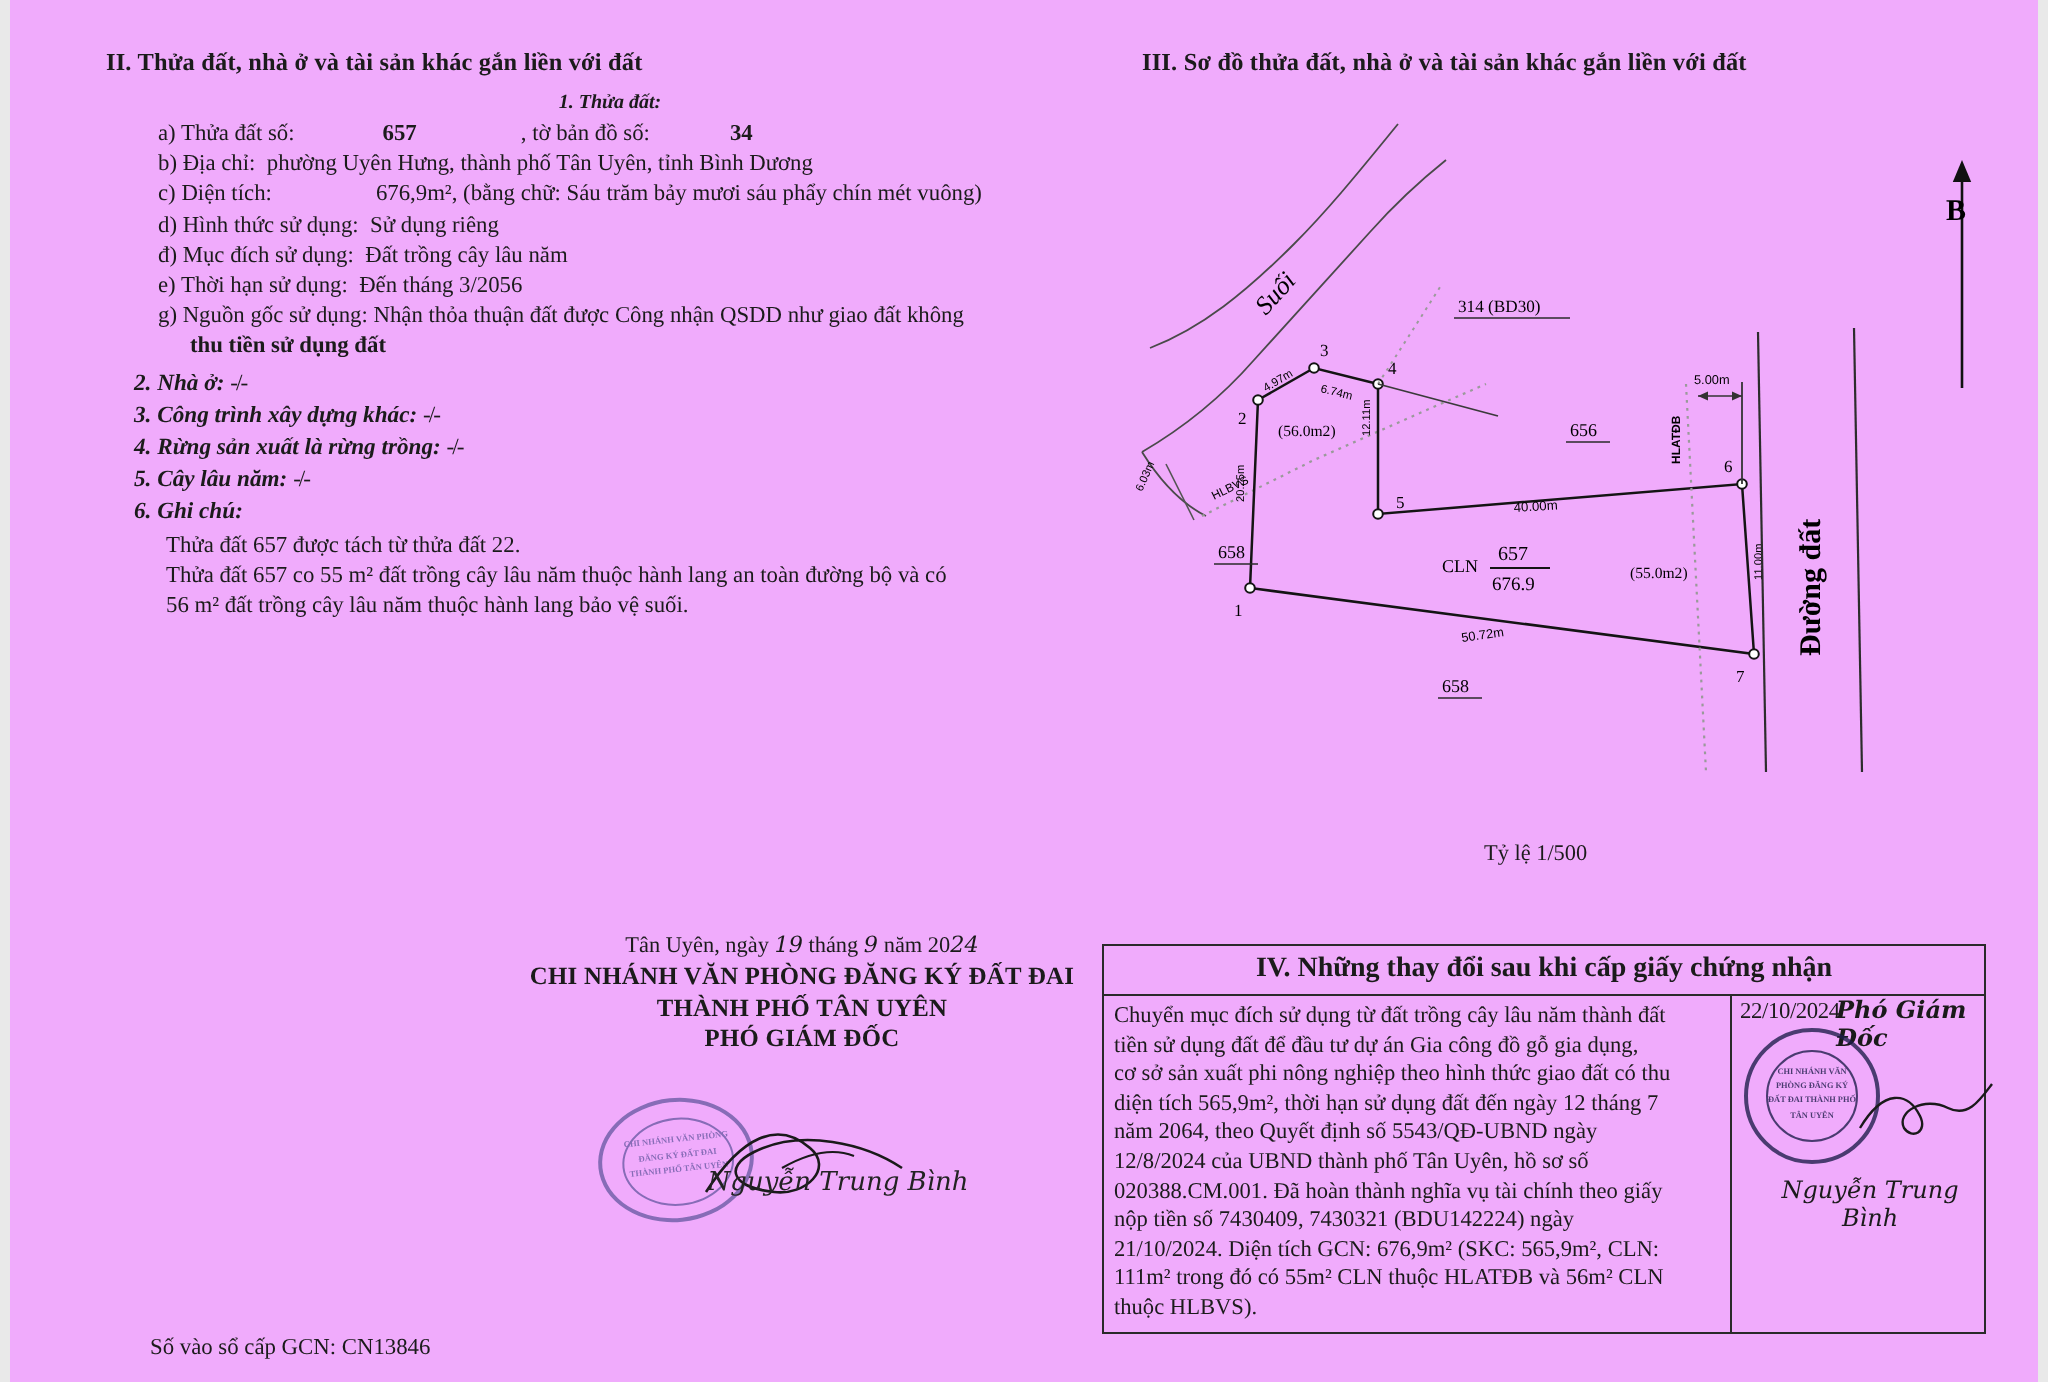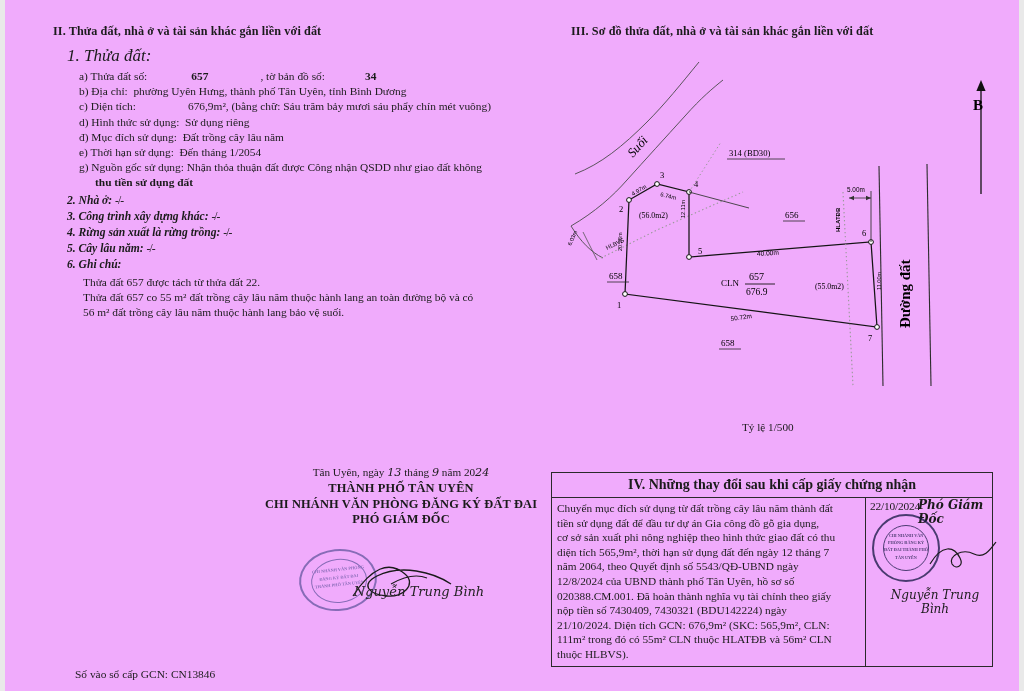--- a/index.html
+++ b/index.html
@@ -26,23 +26,24 @@
     width: 490px;
   }
   .sec-heading {
     font-weight: bold;
     font-size: 12.2px;
     letter-spacing: .1px;
     margin: 0 0 7px 0;
   }
   .sub-heading {
     font-style: italic;
-    font-weight: normal;
-    font-size: 17px;
+    font-weight: bold;
+    font-size: 10px;
     margin: 0 0 3px 14px;
+    text-align: center;
   }
   .item-list { margin: 0 0 0 26px; padding: 0; list-style: none; }
   .item-list li {
     font-size: 11.4px;
     line-height: 15.2px;
     white-space: nowrap;
   }
   .item-list li.wrap { white-space: normal; }
   .lbl-key { }
   .val-strong { font-weight: bold; }
@@ -238,21 +239,21 @@
       <li>
         <span class="lbl-key">c) Diện tích:</span><span class="gap-lg"></span><span>676,9m², (bằng chữ: Sáu trăm bảy mươi sáu phẩy chín mét vuông)</span>
       </li>
       <li>
         <span class="lbl-key">d) Hình thức sử dụng:</span>&nbsp;&nbsp;<span>Sử dụng riêng</span>
       </li>
       <li>
         <span class="lbl-key">đ) Mục đích sử dụng:</span>&nbsp;&nbsp;<span>Đất trồng cây lâu năm</span>
       </li>
       <li>
-        <span class="lbl-key">e) Thời hạn sử dụng:</span>&nbsp;&nbsp;<span>Đến tháng 1/2054</span>
+        <span class="lbl-key">e) Thời hạn sử dụng:</span>&nbsp;&nbsp;<span>Đến tháng 3/2056</span>
       </li>
       <li class="wrap">
         <span class="lbl-key">g) Nguồn gốc sử dụng:</span>&nbsp;<span>Nhận thỏa thuận đất được Công nhận QSDD như giao đất không</span>
         <span class="indent-cont">thu tiền sử dụng đất</span>
       </li>
     </ul>
 
     <div class="numbered">
       <span>2. Nhà ở:</span>
       <span class="dash">-/-</span>
@@ -369,27 +370,27 @@
         <text x="412" y="64" font-family="Liberation Serif, serif" font-size="15" font-weight="bold">B</text>
       </svg>
     </div>
   </div>
 
   <div id="scale-label">Tỷ lệ 1/500</div>
 
   <div id="signature-block">
     <div id="sig-date">
       <span>Tân Uyên, ngày</span>
-      <span class="handwrite">13</span>
+      <span class="handwrite">19</span>
       <span>tháng</span>
       <span class="handwrite">9</span>
       <span>năm 20</span><span class="handwrite">24</span>
     </div>
+    <div class="sig-org">CHI NHÁNH VĂN PHÒNG ĐĂNG KÝ ĐẤT ĐAI</div>
     <div class="sig-org">THÀNH PHỐ TÂN UYÊN</div>
-    <div class="sig-org">CHI NHÁNH VĂN PHÒNG ĐĂNG KÝ ĐẤT ĐAI</div>
     <div class="sig-org">PHÓ GIÁM ĐỐC</div>
 
     <div class="seal" id="seal-left">
       <div class="inner">CHI NHÁNH VĂN PHÒNG ĐĂNG KÝ ĐẤT ĐAI THÀNH PHỐ TÂN UYÊN</div>
     </div>
     <svg id="sig-squiggle">
       <path d="M6 42 C 24 14, 42 6, 58 20 C 70 30, 56 44, 40 42 C 20 40, 14 30, 30 22 C 54 10, 86 18, 104 30" fill="none" stroke="#1a1a1a" stroke-width="1.3"></path>
       <path d="M44 30 C 58 22, 70 20, 80 24" fill="none" stroke="#1a1a1a" stroke-width="1.1"></path>
     </svg>
     <div id="sig-name">Nguyễn Trung Bình</div>

